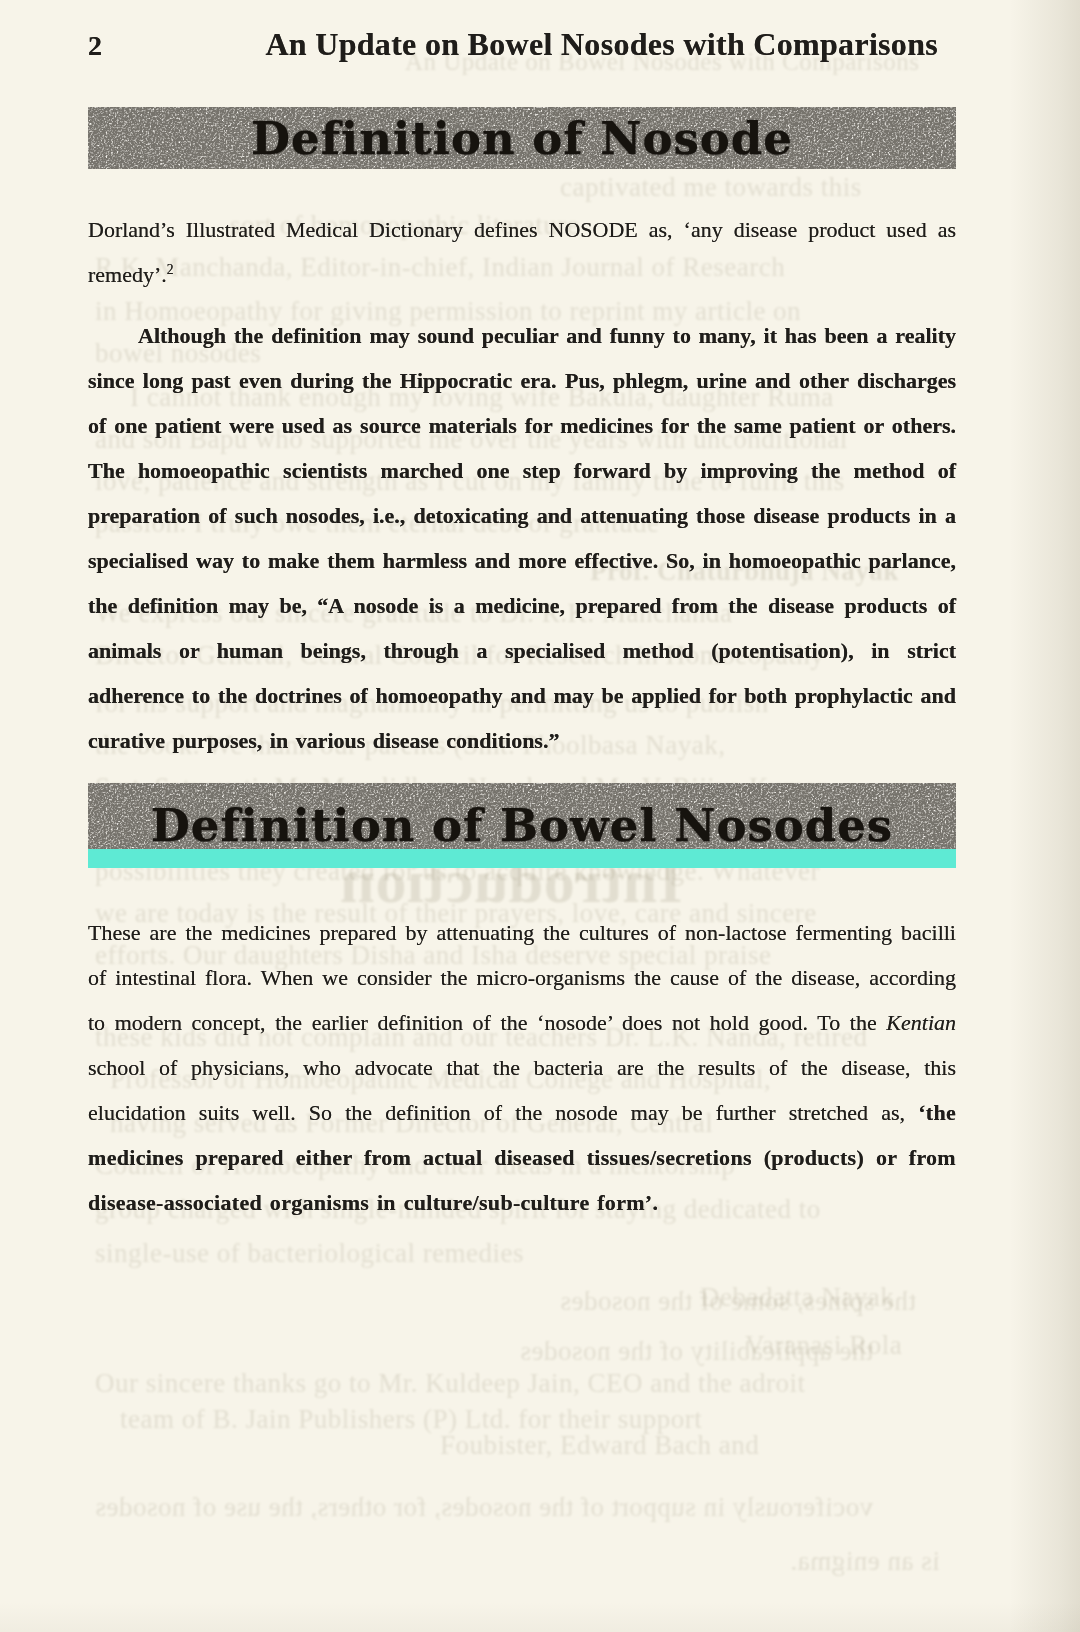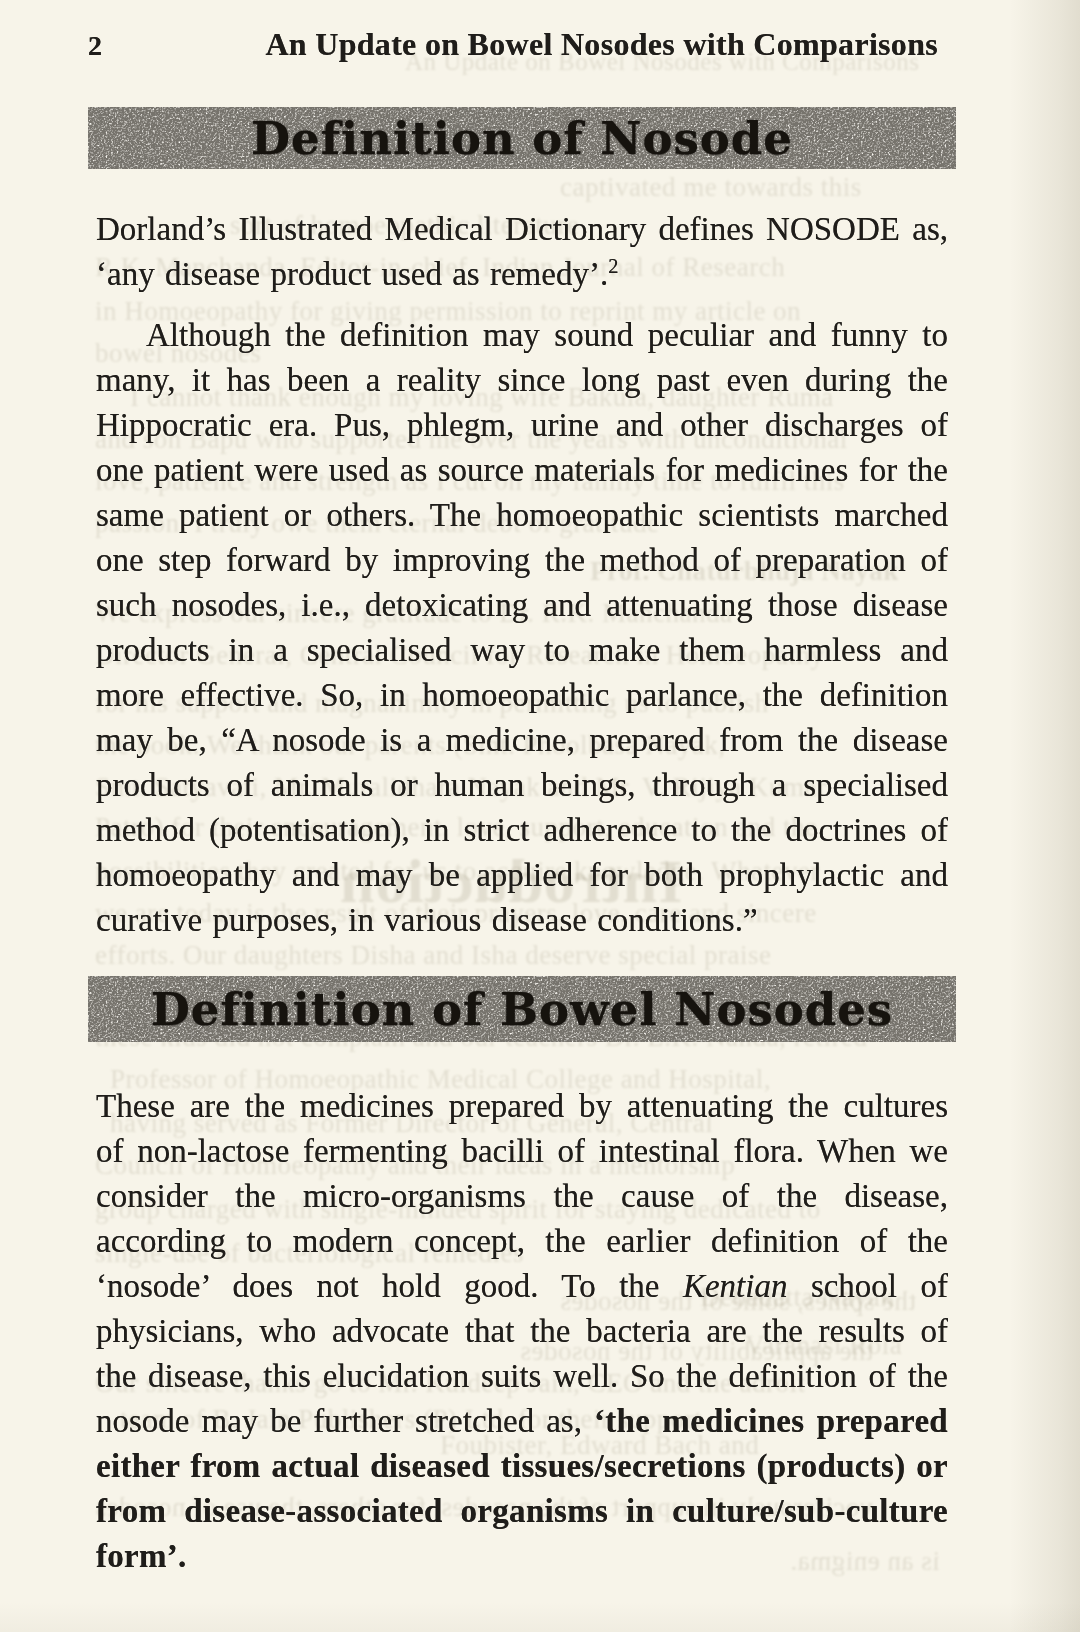--- a/index.html
+++ b/index.html
@@ -50,39 +50,39 @@
   .runtitle{
     font-weight:700;font-size:32px;letter-spacing:0.3px;
     padding-right:18px;
     text-shadow:0 0 0.5px rgba(25,23,20,0.7);
   }
   .band{
     position:relative;height:62px;margin-top:44px;
     background:#5eead4;
     overflow:hidden;
   }
-  .band.band2{margin-top:33px;height:66px;}
+  .band.band2{margin-top:20px;height:85px;}
   .band svg.noise{position:absolute;inset:0;display:block;}
   .band h1{
     position:absolute;inset:0;margin:0;
     display:flex;align-items:center;justify-content:center;
     font-family:"DejaVu Serif","Liberation Serif",serif;
     font-size:45px;font-weight:700;color:#16130e;
     letter-spacing:1px;
     text-shadow:0 0 1.5px rgba(10,8,5,0.55), 0 1px 0 rgba(10,8,5,0.25);
   }
   p.bodytext{
-    margin:8px;
-    font-size:33px;line-height:45px;
+    margin:0;
+    font-size:22px;line-height:45px;
     text-align:justify;
     text-shadow:0 0 0.5px rgba(28,26,22,0.75);
     word-spacing:2px;
   }
   p.first{margin-top:38px;}
-  p.indent{text-indent:50px;margin-top:16px;}
+  p.indent{text-indent:50px;margin-top:16px;font-weight:bold;}
   p.sec2{margin-top:42px;}
   sup.fn{font-size:0.62em;line-height:0;vertical-align:super;}
   i{}
   b{font-weight:700;letter-spacing:0.3px;}
 </style>
 </head>
 <body>
 
 <div class="page">
 

